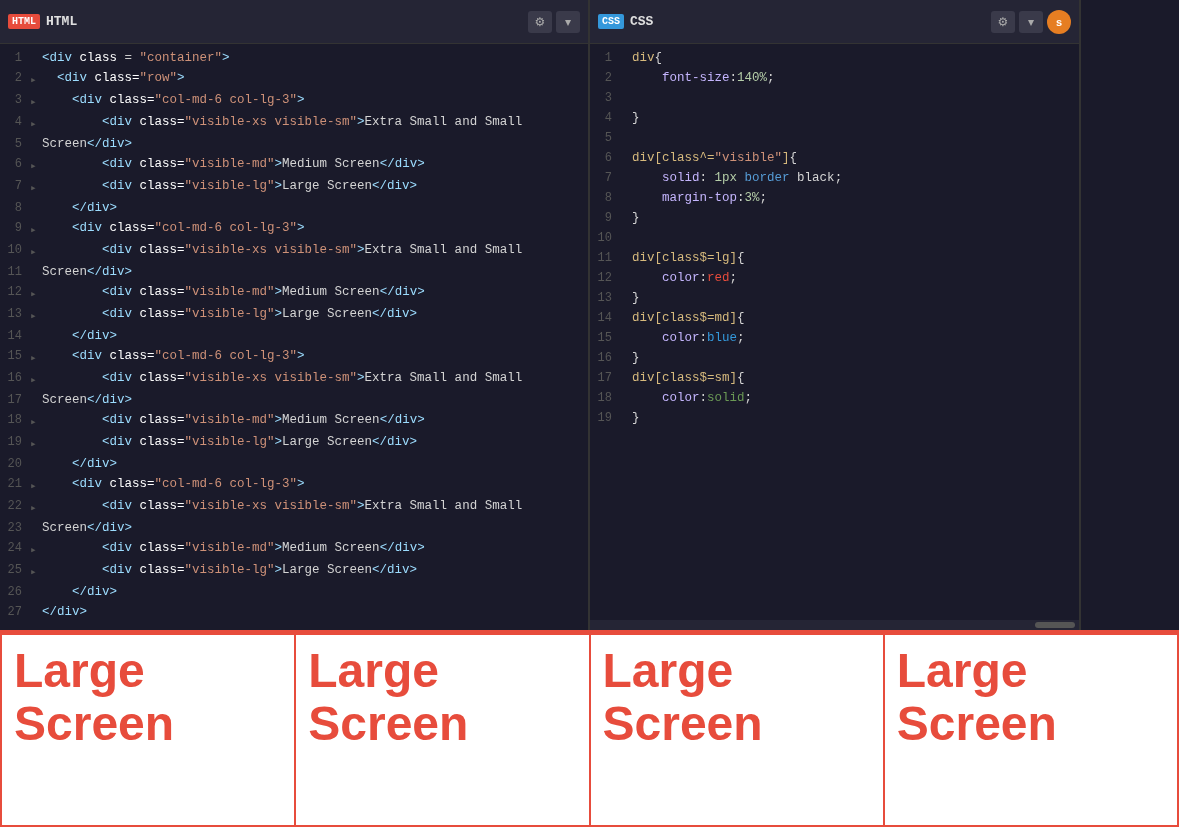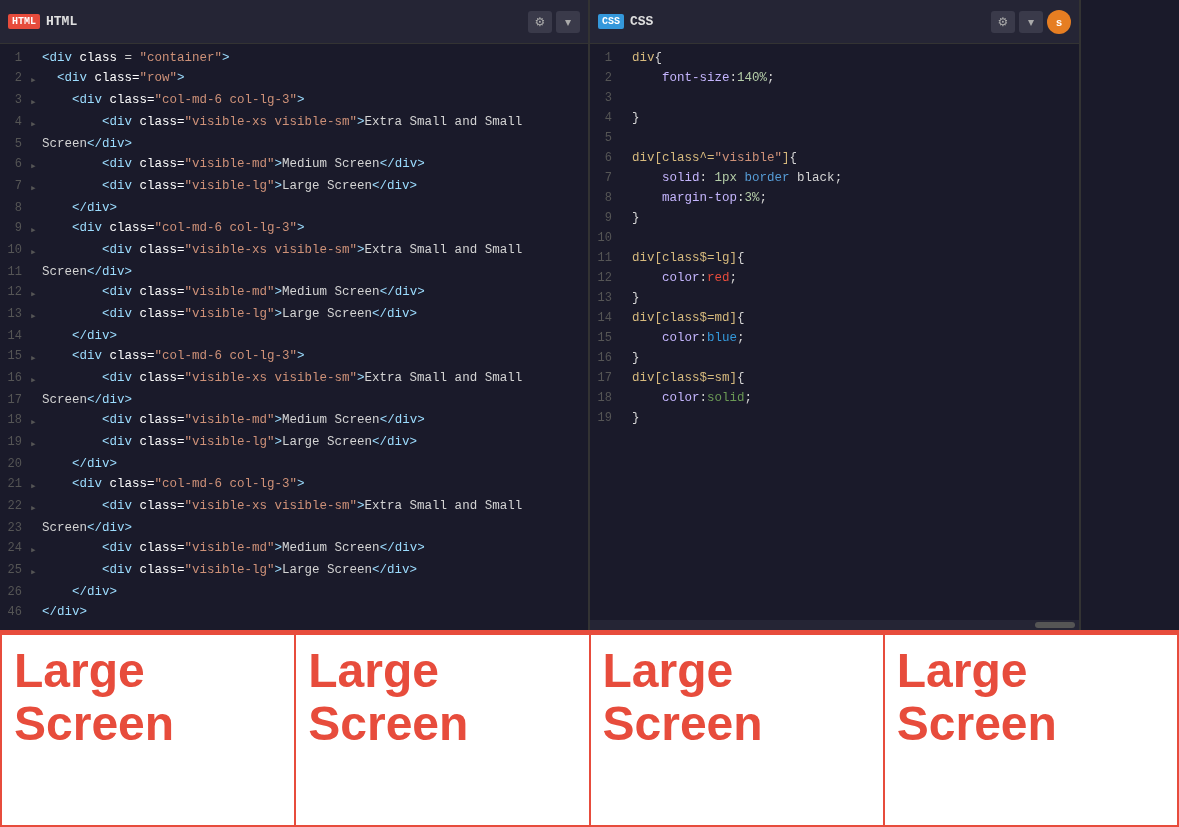--- a/index.html
+++ b/index.html
@@ -386,21 +386,21 @@
         <span class="line-code">        <span class="t-tag">&lt;div</span> <span class="t-attr">class=</span><span class="t-val">"visible-lg"</span><span class="t-tag">&gt;</span><span class="t-text">Large Screen</span><span class="t-tag">&lt;/div&gt;</span></span>
       </div>
 
       <div class="code-line">
         <span class="line-num">26</span>
         <span class="line-dot"></span>
         <span class="line-code">    <span class="t-tag">&lt;/div&gt;</span></span>
       </div>
 
       <div class="code-line">
-        <span class="line-num">46</span>
+        <span class="line-num">27</span>
         <span class="line-dot"></span>
         <span class="line-code"><span class="t-tag">&lt;/div&gt;</span></span>
       </div>
     </div>
   </div>
 
   <div class="css-panel">
     <div class="tab-bar">
       <div class="tab-label">
         <span class="tab-icon-css">CSS</span>

